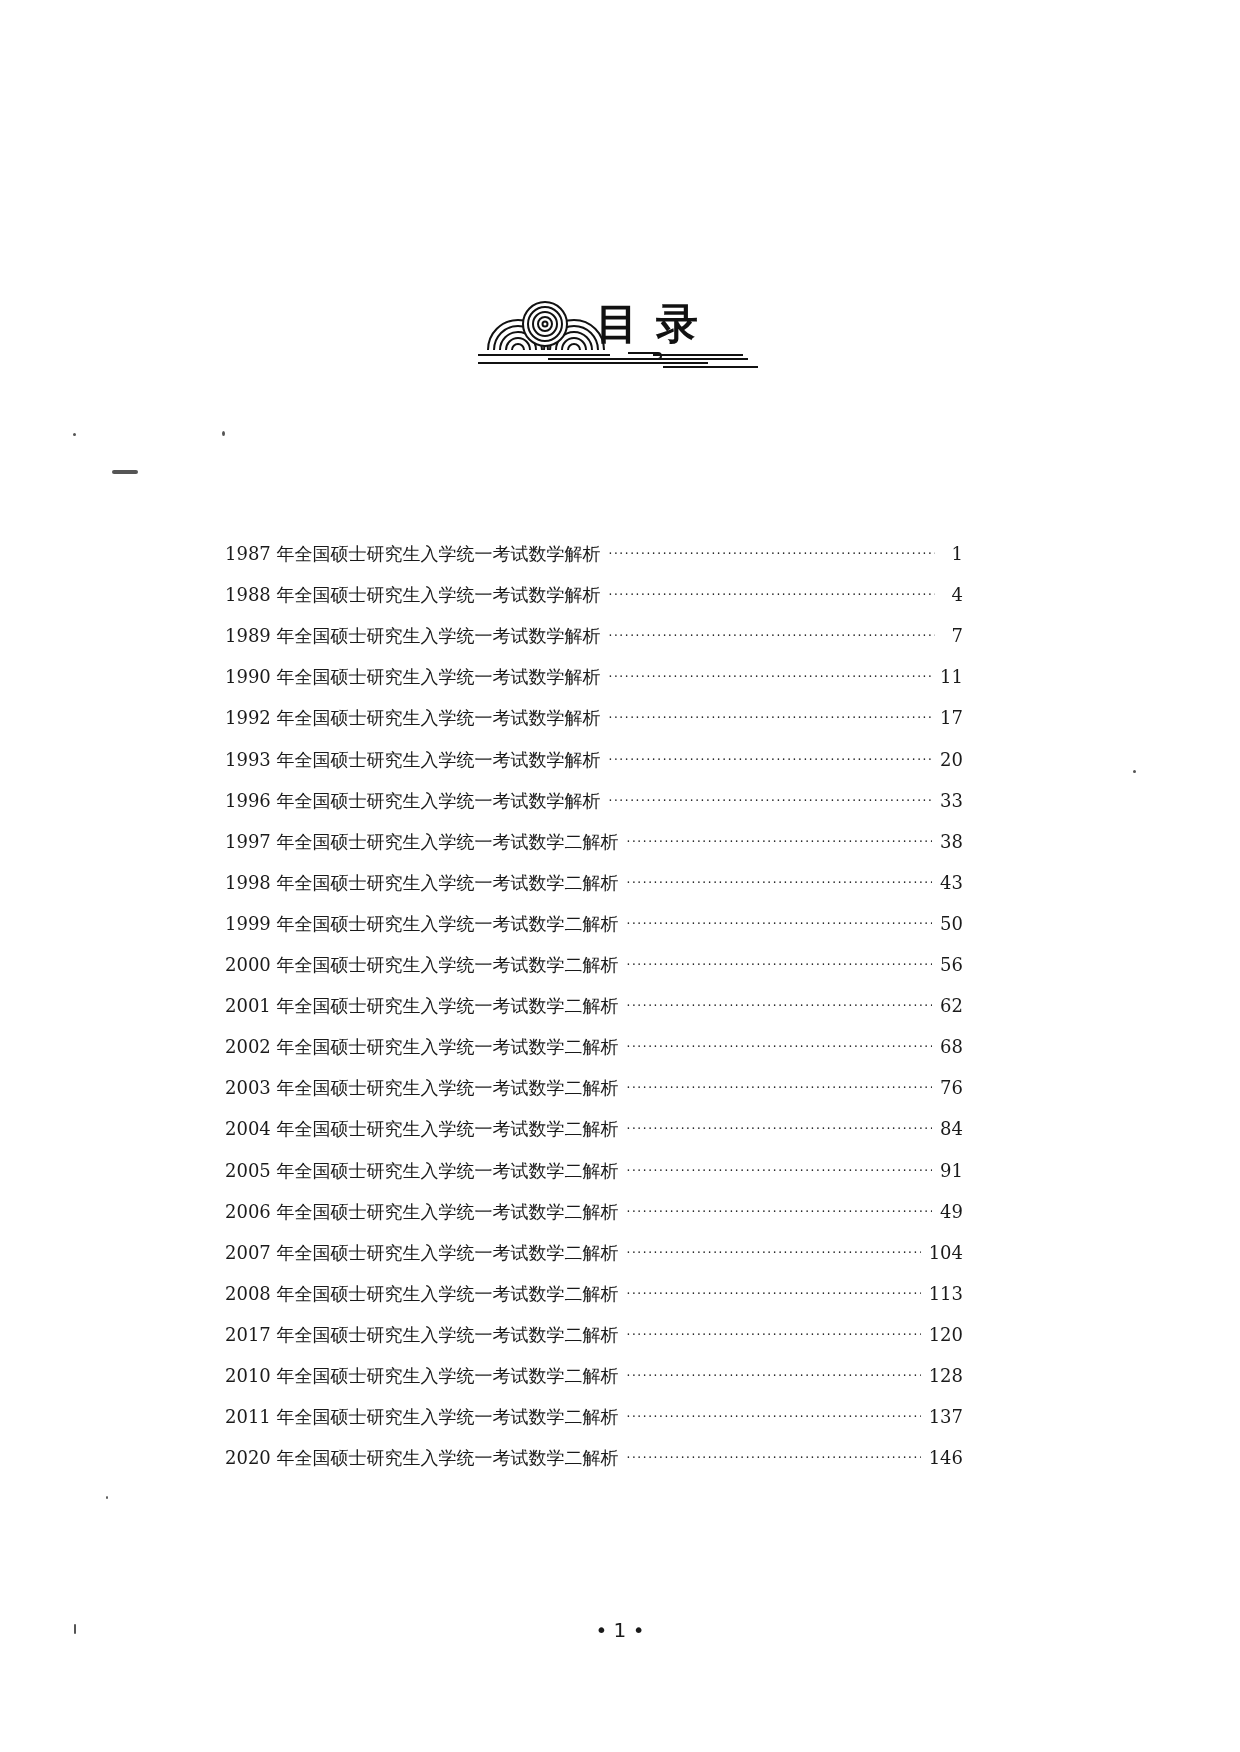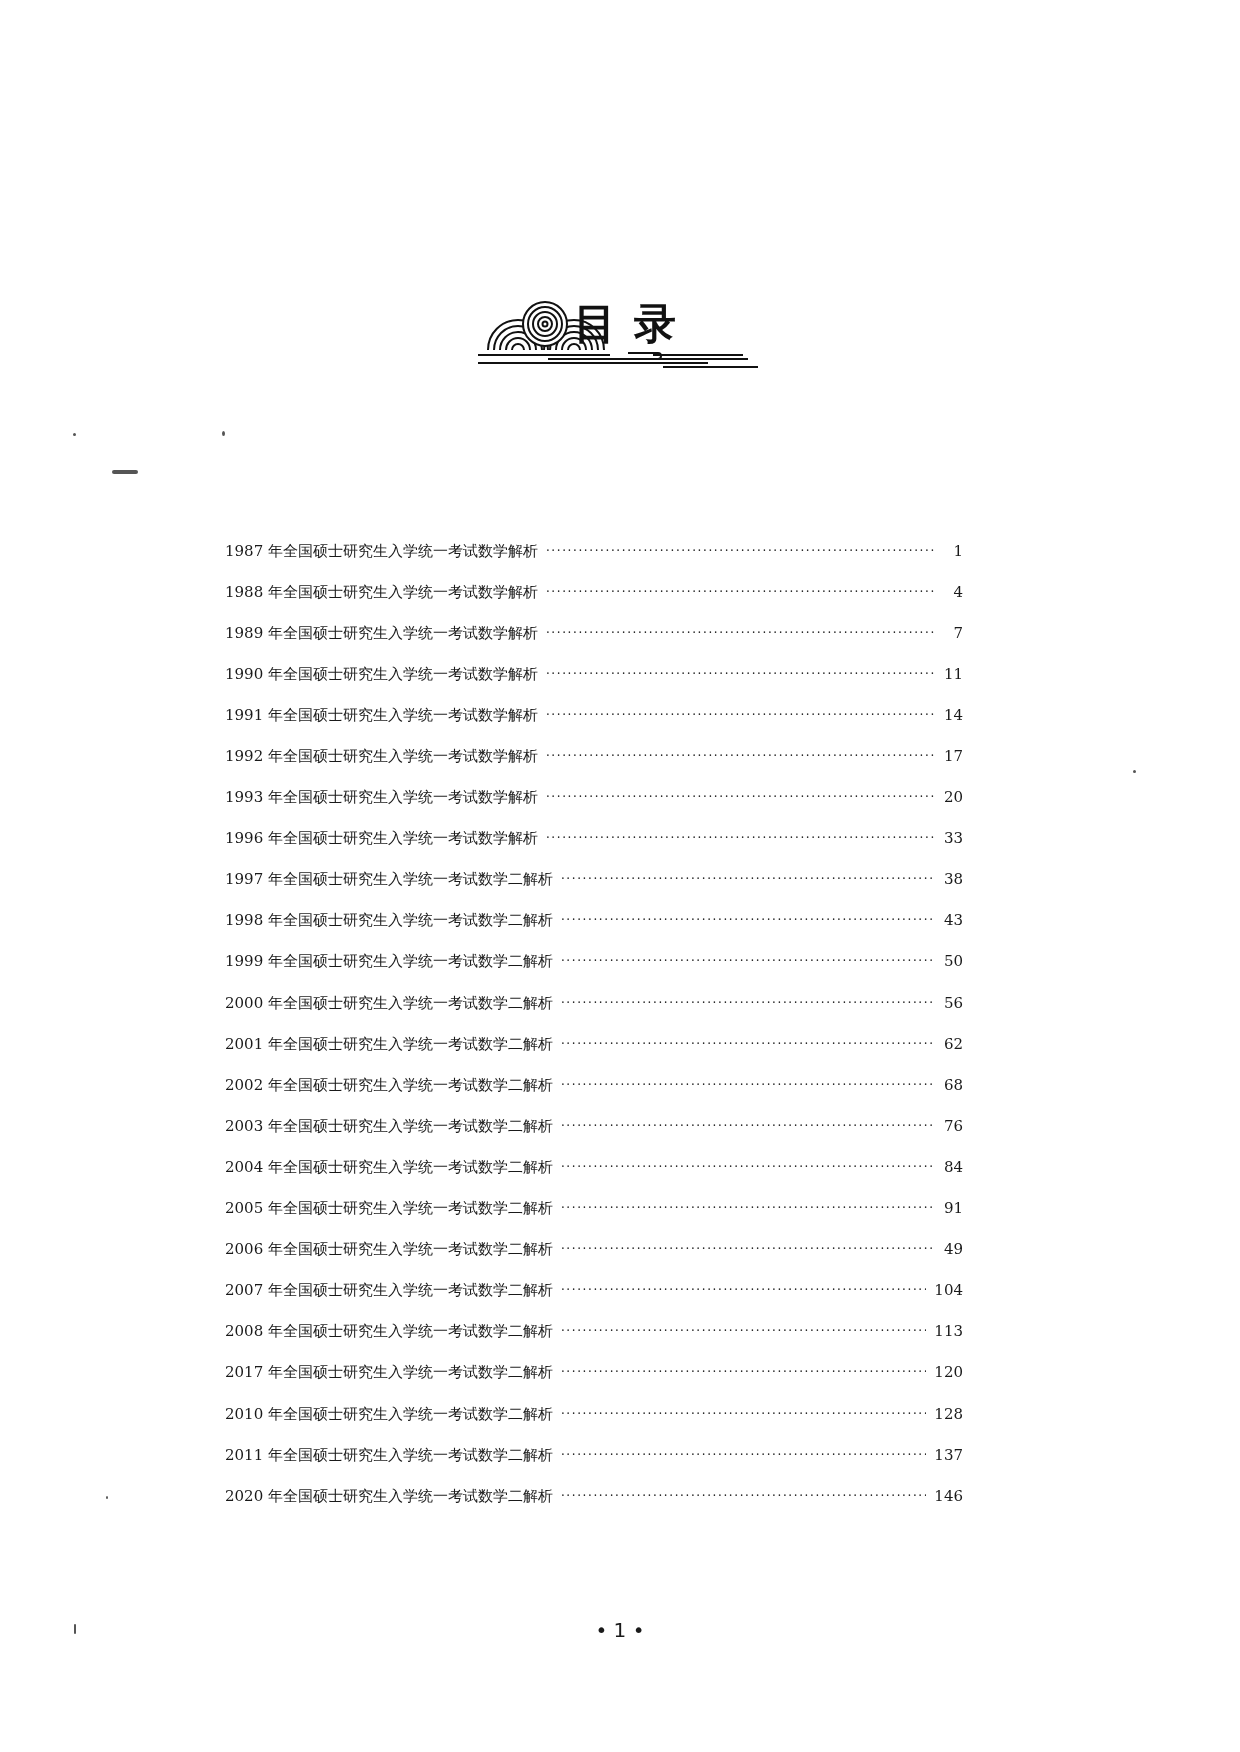--- a/index.html
+++ b/index.html
@@ -1,23 +1,23 @@
 <!DOCTYPE html>
 <html><head>
 <meta charset="utf-8">
 <style>
   html, body { margin:0; padding:0; background:#ffffff; }
   body { width:1240px; height:1752px; position:relative; overflow:hidden;
          font-family:"DejaVu Serif","Liberation Serif",serif; color:#1a1a1a; }
   .header { position:absolute; left:478px; top:298px; width:280px; height:70px; }
   .header svg { position:absolute; left:0; top:0; }
-  .title { position:absolute; left:96px; top:2px; font-family:"DejaVu Sans","Liberation Sans",sans-serif;
+  .title { position:absolute; left:118px; top:2px; font-family:"DejaVu Sans","Liberation Sans",sans-serif;
            font-weight:bold; font-size:42px; letter-spacing:18px; color:#111; line-height:48px; }
   .toc { position:absolute; left:225px; top:530px; width:738px; }
-  .toc-row { display:flex; align-items:center; height:41.1px; font-size:15px; line-height:34px; white-space:nowrap; }
+  .toc-row { display:flex; align-items:flex-end; height:41.1px; font-size:18px; line-height:34px; white-space:nowrap; }
   .toc-label { flex:0 0 auto; }
   .toc-dots { flex:1 1 auto; overflow:hidden; margin:0 8px; color:#222; letter-spacing:1.6px; font-size:12px; }
   .toc-dots::after { content:"··································································································"; }
   .toc-page { flex:0 0 auto; min-width:20px; text-align:right; }
   .footer { position:absolute; left:0; width:1240px; top:1618px; text-align:center;
             font-family:"DejaVu Sans","Liberation Sans",sans-serif; font-size:20px; }
   .speck { position:absolute; background:#555; border-radius:50%; }
 </style>
 </head>
 <body>
@@ -62,25 +62,20 @@
     </div>
     <div class="toc-row">
       <span class="toc-label">1989 年全国硕士研究生入学统一考试数学解析</span>
       <span class="toc-dots"></span>
       <span class="toc-page">7</span>
     </div>
     <div class="toc-row">
       <span class="toc-label">1990 年全国硕士研究生入学统一考试数学解析</span>
       <span class="toc-dots"></span>
       <span class="toc-page">11</span>
-    </div>
-    <div class="toc-row">
-      <span class="toc-label">1991 年全国硕士研究生入学统一考试数学解析</span>
-      <span class="toc-dots"></span>
-      <span class="toc-page">14</span>
     </div>
     <div class="toc-row">
       <span class="toc-label">1992 年全国硕士研究生入学统一考试数学解析</span>
       <span class="toc-dots"></span>
       <span class="toc-page">17</span>
     </div>
     <div class="toc-row">
       <span class="toc-label">1993 年全国硕士研究生入学统一考试数学解析</span>
       <span class="toc-dots"></span>
       <span class="toc-page">20</span>

